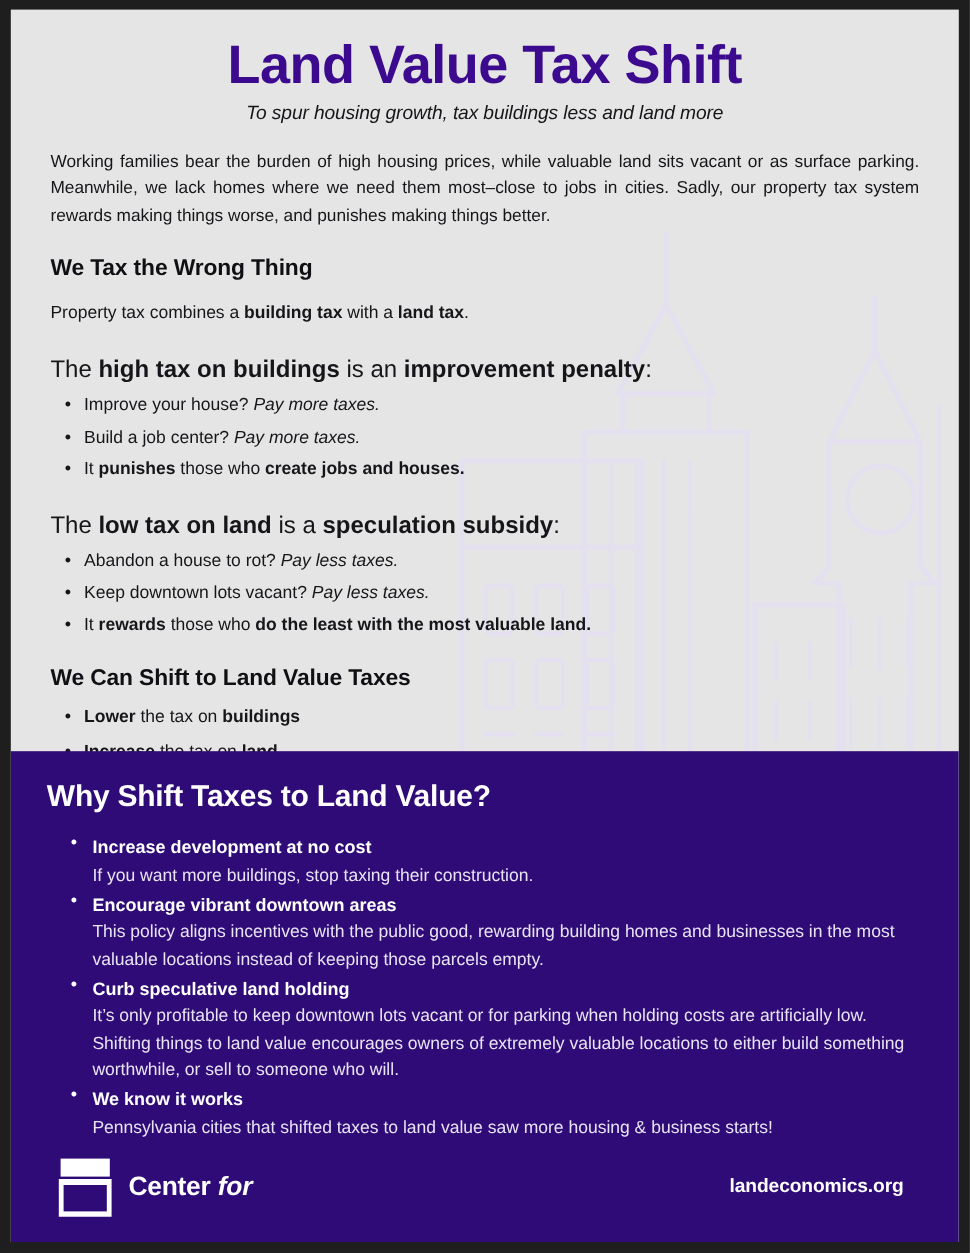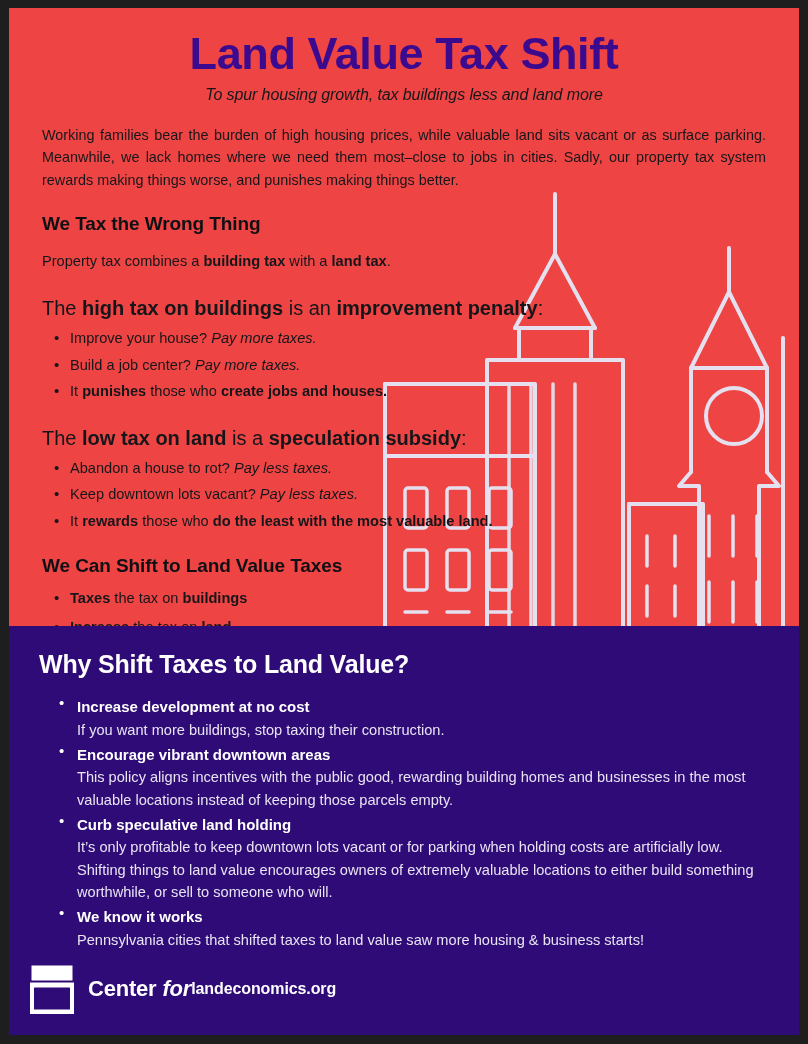--- a/index.html
+++ b/index.html
@@ -18,21 +18,21 @@
     height: 1044px;
     background: #1e1e1e;
     padding: 8px 9px 9px 9px;
     overflow: hidden;
   }
 
   .sheet {
     position: relative;
     width: 790px;
     height: 1027px;
-    background: #ef4444;
+    background: #e5e5e5;
     overflow: hidden;
     display: flex;
     flex-direction: column;
   }
 
   
   .skyline {
     position: absolute;
     right: 0;
     top: 180px;
@@ -173,23 +173,24 @@
     line-height: 1.53;
     color: #e9e4f3;
     font-weight: 400;
   }
 
   
   .footer {
     position: absolute;
     left: 0; right: 12px; bottom: 0;
     height: 92px;
-    padding: 0 34px 0 21px;
+    padding: 0 34px 0 40px;
     display: flex;
     align-items: center;
+    justify-content: space-between;
   }
 
   .brand {
     display: flex;
     align-items: center;
     gap: 14px;
   }
 
   .logo-mark {
     width: 44px;
@@ -292,21 +293,21 @@
 
       <p class="lead">The <b>low tax on land</b> is a <b>speculation subsidy</b>:</p>
       <ul class="plain">
           <li>Abandon a house to rot? <i>Pay less taxes.</i></li>
           <li>Keep downtown lots vacant? <i>Pay less taxes.</i></li>
           <li>It <b>rewards</b> those who <b>do the least with the most valuable land.</b></li>
         </ul>
 
       <h2 class="section-head">We Can Shift to Land Value Taxes</h2>
       <ul class="plain spaced">
-          <li><b>Taxes</b> the tax on <b>buildings</b></li>
+          <li><b>Lower</b> the tax on <b>buildings</b></li>
           <li><b>Increase</b> the tax on <b>land</b></li>
           <li><b>Keep</b> revenue <b>neutral</b></li>
         </ul>
     </div>
 
     <div class="lower">
       <div class="lower-title">Why Shift Taxes to Land Value?</div>
 
       <ul class="benefits">
           <li>

